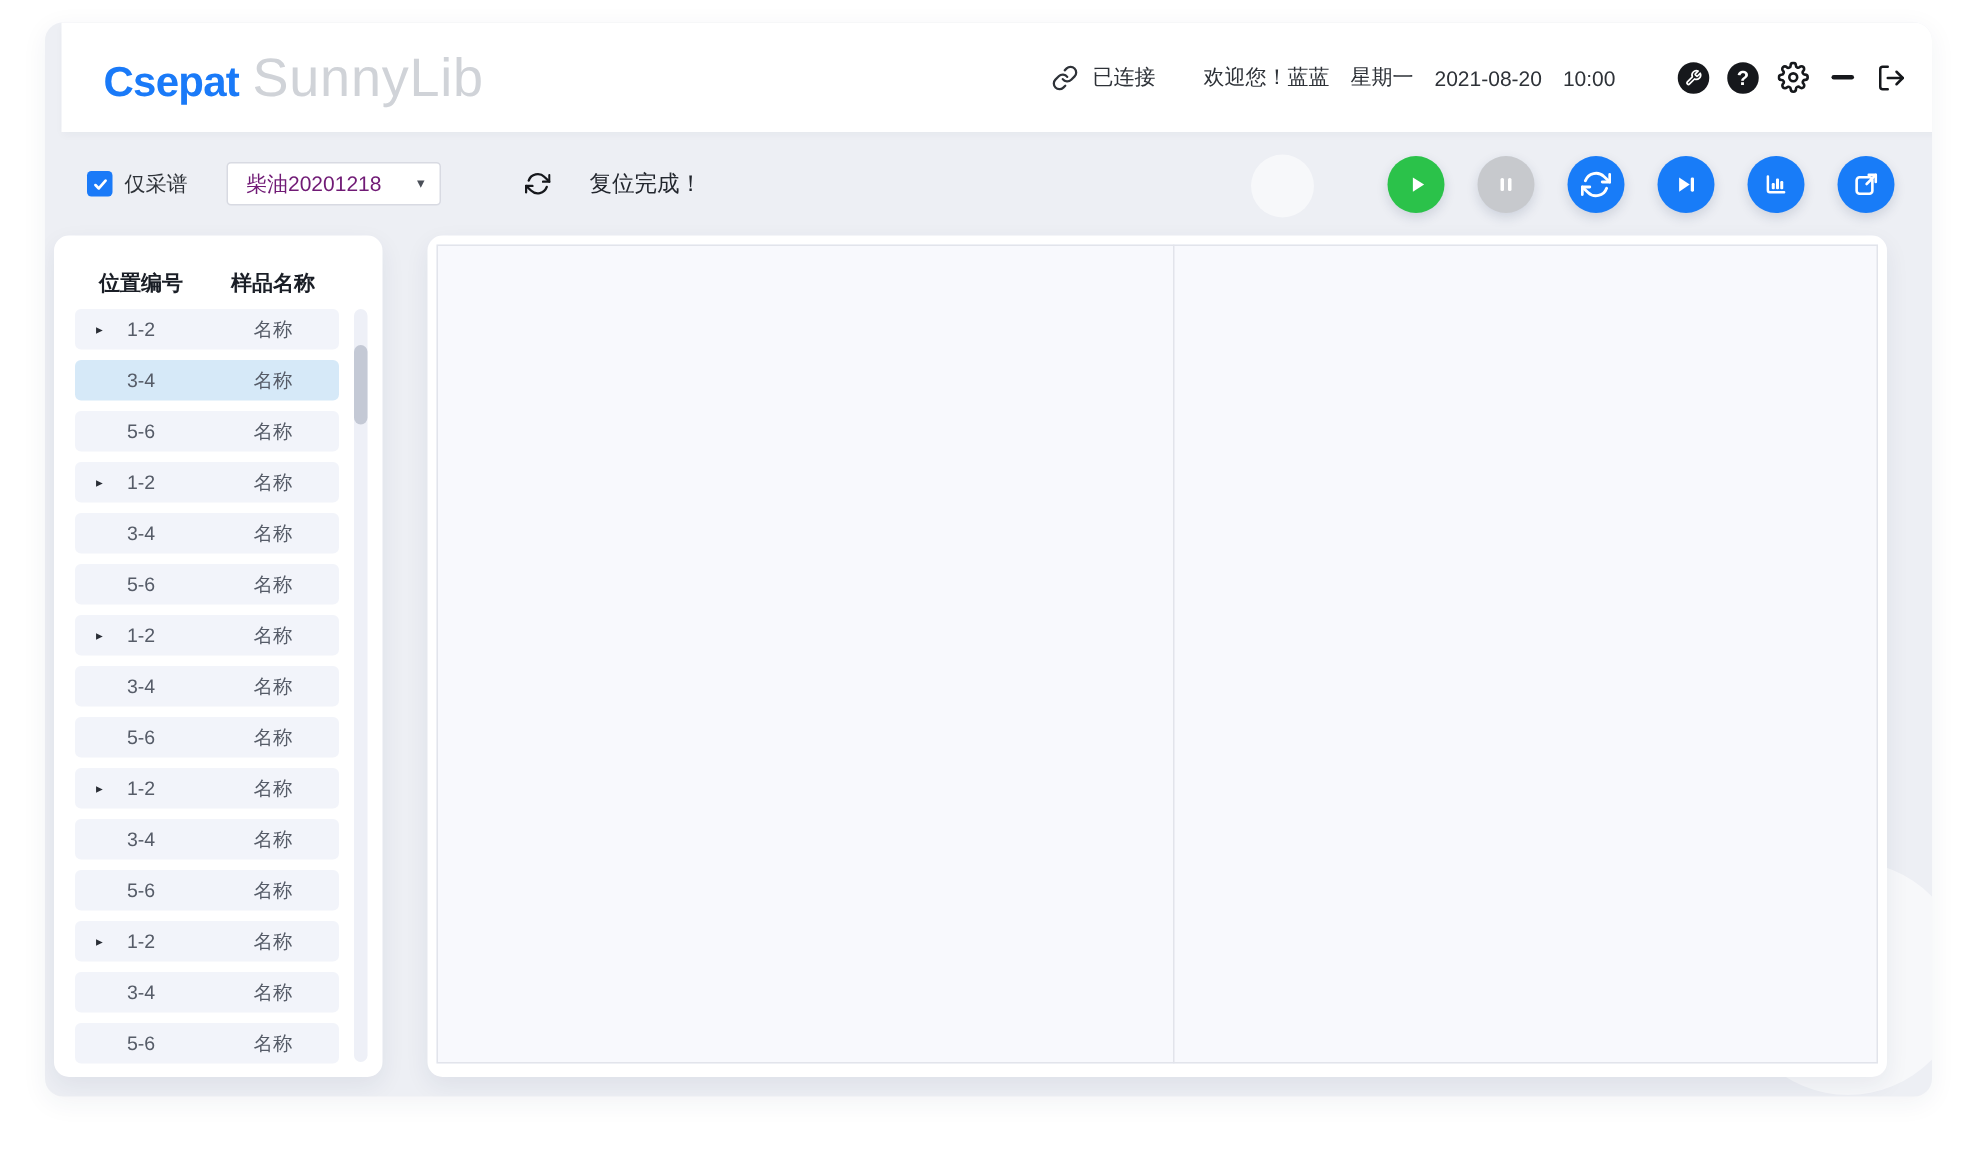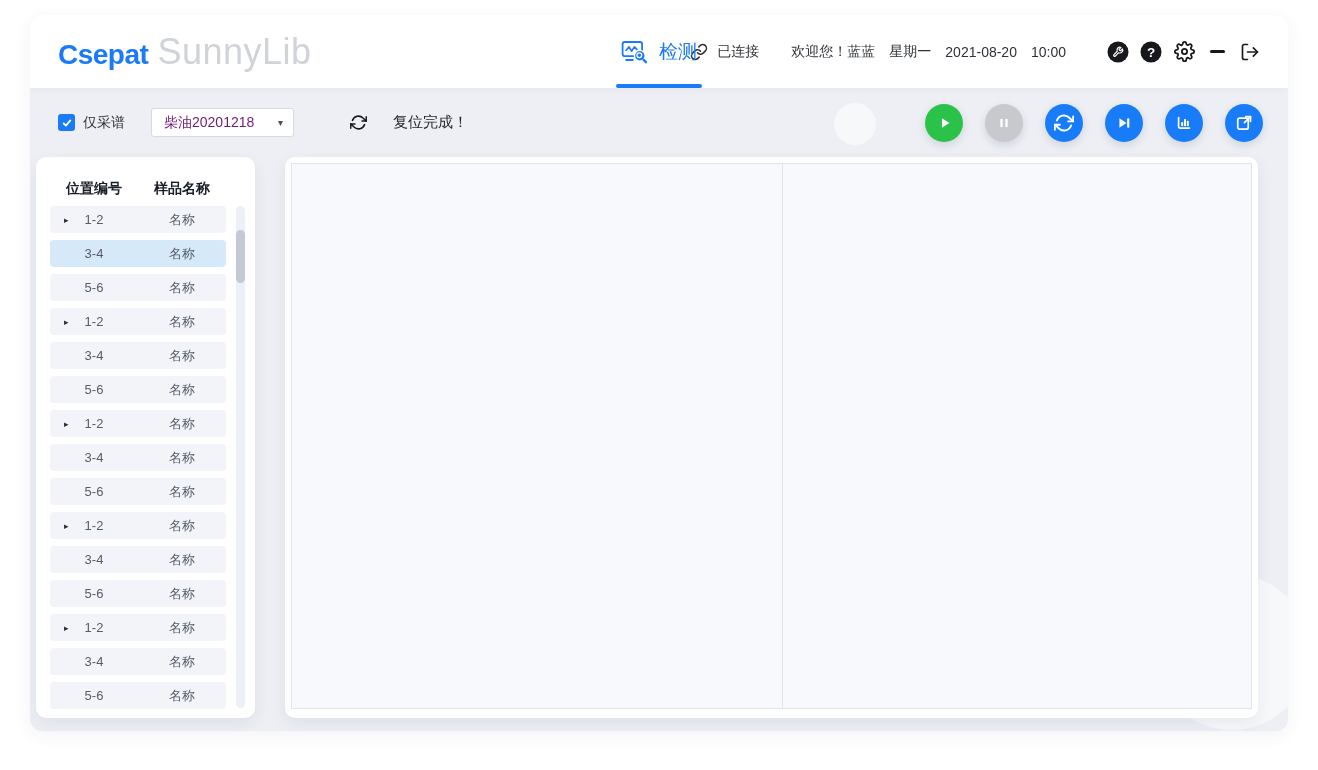--- a/index.html
+++ b/index.html
@@ -9,21 +9,21 @@
   .app-window{ position:absolute; left:30px; top:15px; width:1258px; height:716px;
     background:#edeff4; border-radius:12px; overflow:hidden;
     box-shadow:0 4px 18px rgba(40,50,80,.06); }
 
   
   .deco{ position:absolute; border-radius:50%; background:rgba(255,255,255,.55); z-index:0; }
   .deco.c1{ left:804px; top:88px; width:42px; height:42px; }
   .deco.c2{ left:1124px; top:559px; width:156px; height:156px; }
 
   
-  .header{ position:absolute; left:0; top:0; width:100%; height:73px; background:#fff;
+  .header{ position:absolute; left:11px; top:0; width:100%; height:73px; background:#fff;
     display:flex; align-items:center; padding:0 26px 0 28px; z-index:3;
     box-shadow:0 2px 6px rgba(30,40,70,.04); }
   .logo{ display:flex; align-items:baseline; }
   .logo-primary{ font-size:28px; font-weight:bold; color:#1a7af8; letter-spacing:-.5px; }
   .logo-secondary{ font-size:36px; color:#d0d3d8; margin-left:9px; letter-spacing:.5px; }
 
   .tabs{ position:absolute; left:50%; transform:translateX(-50%); height:100%;
     display:flex; gap:58px; }
   .tab{ position:relative; display:flex; align-items:center; gap:11px;
     font-size:19px; color:#a9adb5; cursor:pointer; padding:0 5px; }
@@ -100,33 +100,20 @@
   <div class="deco c1"></div>
   <div class="deco c2"></div>
 
   <div class="header">
     <div class="logo">
       <span class="logo-primary">Csepat</span>
       <span class="logo-secondary">SunnyLib</span>
     </div>
 
     <div class="tabs">
-      <div class="tab active">
-        <span>
-          <svg width="27" height="27" viewBox="0 0 27 27" fill="none">
-            <rect x="1.6" y="4" width="19.5" height="14.2" rx="2.2" stroke="#1a7af8" stroke-width="1.8"></rect>
-            <polyline points="5,12.5 8,8.8 10.5,13.2 13.5,8.8 16,11.6" stroke="#1a7af8" stroke-width="1.6" stroke-linecap="round" stroke-linejoin="round"></polyline>
-            <line x1="5.2" y1="22" x2="11.8" y2="22" stroke="#1a7af8" stroke-width="1.8" stroke-linecap="round"></line>
-            <circle cx="18.8" cy="17.8" r="5.4" fill="#1a7af8" stroke="#fff" stroke-width="1.4"></circle>
-            <circle cx="18.3" cy="17.3" r="2.4" stroke="#fff" stroke-width="1.3" fill="none"></circle>
-            <line x1="22.6" y1="21.8" x2="25" y2="24.2" stroke="#1a7af8" stroke-width="2.4" stroke-linecap="round"></line>
-          </svg>
-        </span>
-        <span>检测</span>
-      </div>
     </div>
 
     <div class="header-right">
       <div class="conn">
         <span>
           <svg width="18" height="18" viewBox="0 0 24 24" fill="none" stroke="#2e3238" stroke-width="2" stroke-linecap="round" stroke-linejoin="round">
             <path d="M10 13a5 5 0 0 0 7.54.54l3-3a5 5 0 0 0-7.07-7.07l-1.72 1.71"></path>
             <path d="M14 11a5 5 0 0 0-7.54-.54l-3 3a5 5 0 0 0 7.07 7.07l1.71-1.71"></path>
           </svg>
         </span>

